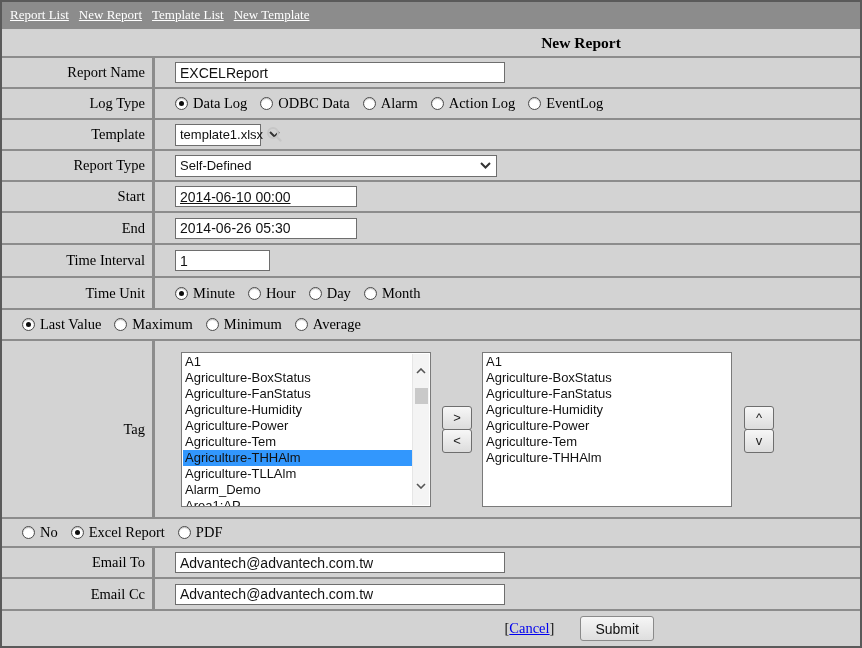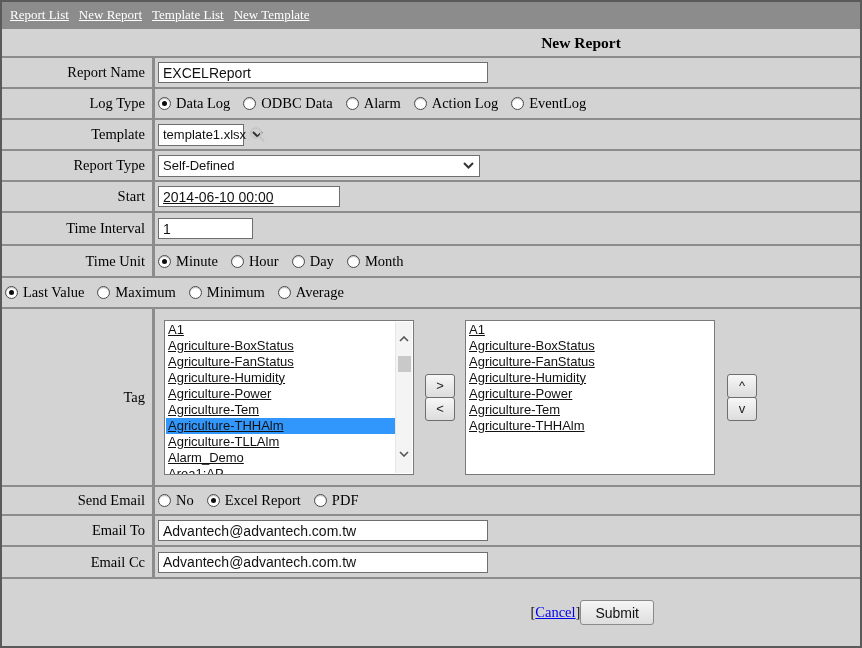--- a/index.html
+++ b/index.html
@@ -19,21 +19,21 @@
     text-decoration:underline; cursor:pointer; font-family:"Liberation Serif",serif;
   }
   
   .rows { display:flex; flex-direction:column; gap:2px; margin-top:2px; flex:1; }
   .row { display:flex; gap:3px; flex:none; }
   .cell { background:#d3d3d3;padding-left:16px; }
   .cell-label {
     width:150px; flex:none; display:flex; align-items:center; justify-content:flex-end;
     padding-right:7px; font-size:14.5px; color:#000;
   }
-  .cell-content { flex:1; display:flex; align-items:center; padding-left:3px; }
+  .cell-content { flex:1; display:flex; align-items:center; padding-left:20px; }
   .cell-full { flex:1; display:flex; align-items:center; }
 
   .header-cell { justify-content:center; padding-left:300px; }
   .page-title { font-weight:bold; font-size:15.5px; color:#000; }
 
   
   .tinput {
     height:21px; border:1px solid #6e6e6e; background:#fff; padding:1px 4px;
     font:14px "Liberation Sans", sans-serif; color:#111; border-radius:0;
   }
@@ -55,21 +55,21 @@
     border-radius:50%; background:#0d0d0d;
   }
 
   
   .tag-wrap { display:flex; align-items:center; padding-left:6px; width:100%; }
   .listbox {
     width:250px; height:155px; background:#fff; border:1px solid #7a7a7a;
     overflow:hidden; position:relative; font:13px "Liberation Sans", sans-serif;
     padding:1px 0 0 3px; color:#111;
   }
-  .lb-item { height:16px; line-height:16px; white-space:nowrap;text-decoration:underline; }
+  .lb-item { height:16px; line-height:16px; white-space:nowrap; }
   .has-scrollbar .lb-item { margin-right:18px; }
   .lb-item.selected { background:#3297fd; margin-left:-2px; padding-left:2px; }
   .scrollbar {
     position:absolute; top:1px; bottom:1px; right:1px; width:17px;
     background:#f4f4f4; border-left:1px solid #e6e6e6;
     display:block;
   }
   .sb-arrow { position:absolute; left:0; width:100%; display:flex; justify-content:center; cursor:pointer; }
   .sb-up { top:14px; } .sb-down { bottom:16px; }
   .sb-thumb { position:absolute; left:2px; top:34px; width:13px; height:16px; background:#c9c9c9; cursor:pointer; }
@@ -77,21 +77,21 @@
   .mini-btn {
     width:30px; height:24px; border:1px solid #6e6e6e; border-radius:3px;
     background:linear-gradient(#f7f7f7,#dcdcdc); color:#222;
     font:13px "Liberation Sans", sans-serif; display:flex; align-items:center; justify-content:center;
     cursor:pointer;
   }
   .btn-col { display:flex; flex-direction:column; }
   .btn-col .mini-btn + .mini-btn { margin-top:-1px; }
 
   
-  .footer-cell { justify-content:flex-end; padding-right:206px; }
+  .footer-cell { justify-content:flex-end; padding-right:206px; gap:26px; }
   .cancel-wrap { font-size:14.5px; color:#111; }
   .cancel-link { color:#0000ee; text-decoration:underline; cursor:pointer; }
   .submit-btn {
     min-width:62px; height:25px; padding:0 14px; border:1px solid #8a8a8a; border-radius:3px;
     background:linear-gradient(#f6f6f6,#dedede); font:14px "Liberation Sans", sans-serif; color:#111;
     cursor:pointer;
   }
 
   .search-icon-box { margin-left:5px; display:flex; align-items:center; }
 
@@ -188,20 +188,26 @@
       </div>
     </div>
 
     <div class="row h29">
       <div class="cell cell-label">Start</div>
       <div class="cell cell-content">
         <input class="tinput" style="width: 182px; text-decoration: underline;" value="2014-06-10 00:00">
       </div>
     </div>
 
+    <div class="row h30">
+      <div class="cell cell-label">End</div>
+      <div class="cell cell-content">
+        <input class="tinput" style="width: 182px;" value="2014-06-26 05:30">
+      </div>
+    </div>
 
     <div class="row h31">
       <div class="cell cell-label">Time Interval</div>
       <div class="cell cell-content">
         <input class="tinput" style="width: 95px;" value="1">
       </div>
     </div>
 
     <div class="row h30">
       <div class="cell cell-label">Time Unit</div>
@@ -294,21 +300,20 @@
             </div>
           <div class="btn-col" style="margin-left:12px;">
             <button class="mini-btn">^</button>
             <button class="mini-btn">v</button>
           </div>
         </div>
       </div>
     </div>
 
     <div class="row h27">
-      <div class="cell cell-label">Send Email</div>
       <div class="cell cell-content">
         <div class="radio-group">
             <span class="radio-item">
               <span class="radio"></span>
               <span>No</span>
             </span>
             <span class="radio-item">
               <span class="radio checked"></span>
               <span>Excel Report</span>
             </span>

